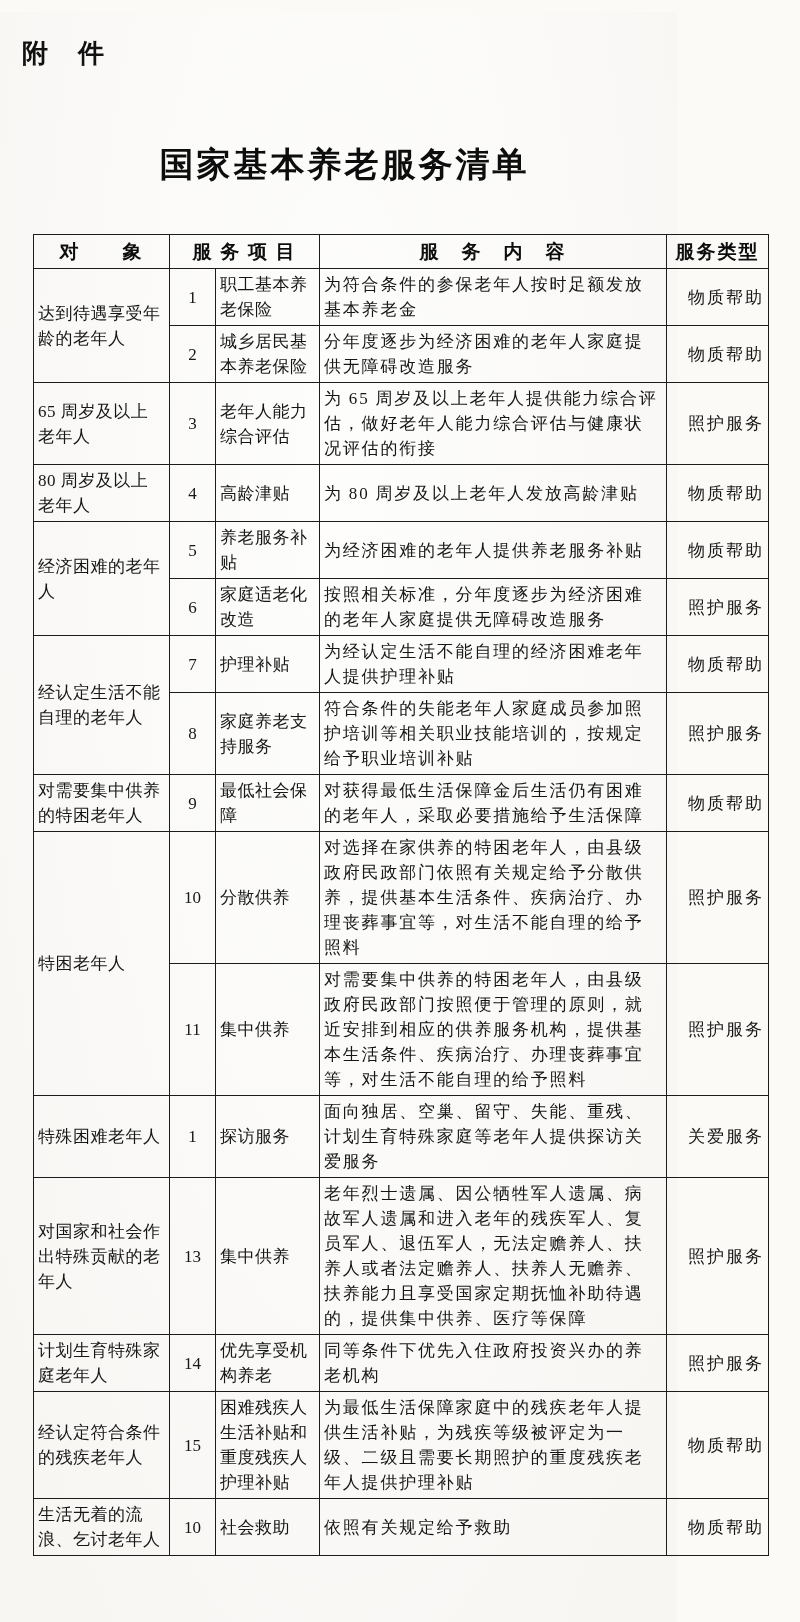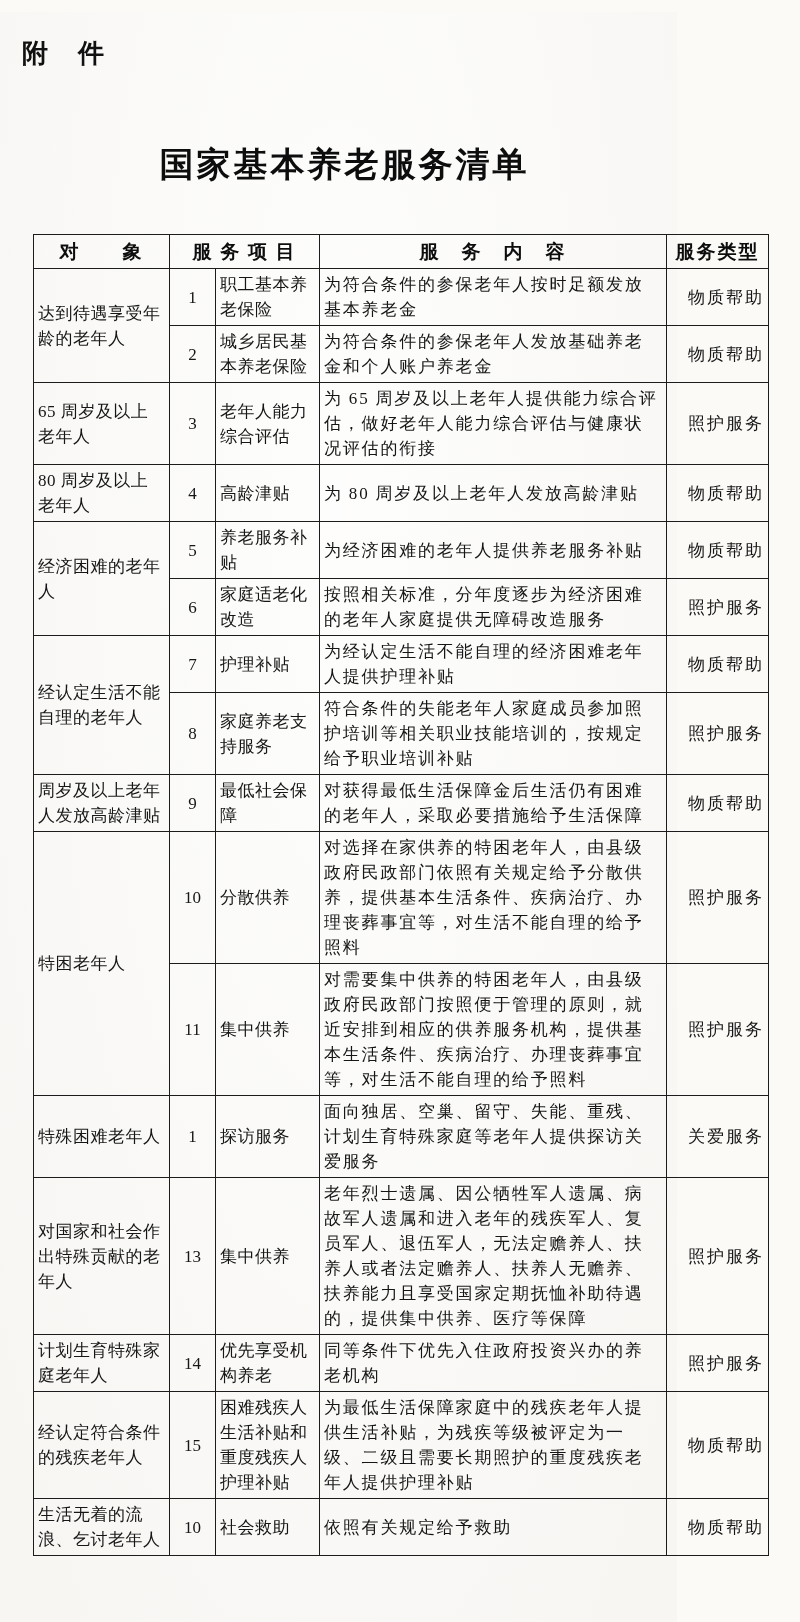--- a/index.html
+++ b/index.html
@@ -121,21 +121,21 @@
         <tr>
           <td class="col-target" rowspan="2">达到待遇享受年龄的老年人</td>
           <td class="col-no">1</td>
           <td class="col-item">职工基本养老保险</td>
           <td class="col-content">为符合条件的参保老年人按时足额发放基本养老金</td>
           <td class="col-type">物质帮助</td>
         </tr>
         <tr>
           <td class="col-no">2</td>
           <td class="col-item">城乡居民基本养老保险</td>
-          <td class="col-content">为符合条件的参保老年人发放基础养老金和个人账户养老金</td>
+          <td class="col-content">分年度逐步为经济困难的老年人家庭提供无障碍改造服务</td>
           <td class="col-type">物质帮助</td>
         </tr>
         <tr>
           <td class="col-target" rowspan="1">65 周岁及以上老年人</td>
           <td class="col-no">3</td>
           <td class="col-item">老年人能力综合评估</td>
           <td class="col-content">为 65 周岁及以上老年人提供能力综合评估，做好老年人能力综合评估与健康状况评估的衔接</td>
           <td class="col-type">照护服务</td>
         </tr>
         <tr>
@@ -165,21 +165,21 @@
           <td class="col-content">为经认定生活不能自理的经济困难老年人提供护理补贴</td>
           <td class="col-type">物质帮助</td>
         </tr>
         <tr>
           <td class="col-no">8</td>
           <td class="col-item">家庭养老支持服务</td>
           <td class="col-content">符合条件的失能老年人家庭成员参加照护培训等相关职业技能培训的，按规定给予职业培训补贴</td>
           <td class="col-type">照护服务</td>
         </tr>
         <tr>
-          <td class="col-target" rowspan="1">周岁及以上老年人发放高龄津贴</td>
+          <td class="col-target" rowspan="1">对需要集中供养的特困老年人</td>
           <td class="col-no">9</td>
           <td class="col-item">最低社会保障</td>
           <td class="col-content">对获得最低生活保障金后生活仍有困难的老年人，采取必要措施给予生活保障</td>
           <td class="col-type">物质帮助</td>
         </tr>
         <tr>
           <td class="col-target" rowspan="2">特困老年人</td>
           <td class="col-no">10</td>
           <td class="col-item">分散供养</td>
           <td class="col-content">对选择在家供养的特困老年人，由县级政府民政部门依照有关规定给予分散供养，提供基本生活条件、疾病治疗、办理丧葬事宜等，对生活不能自理的给予照料</td>

